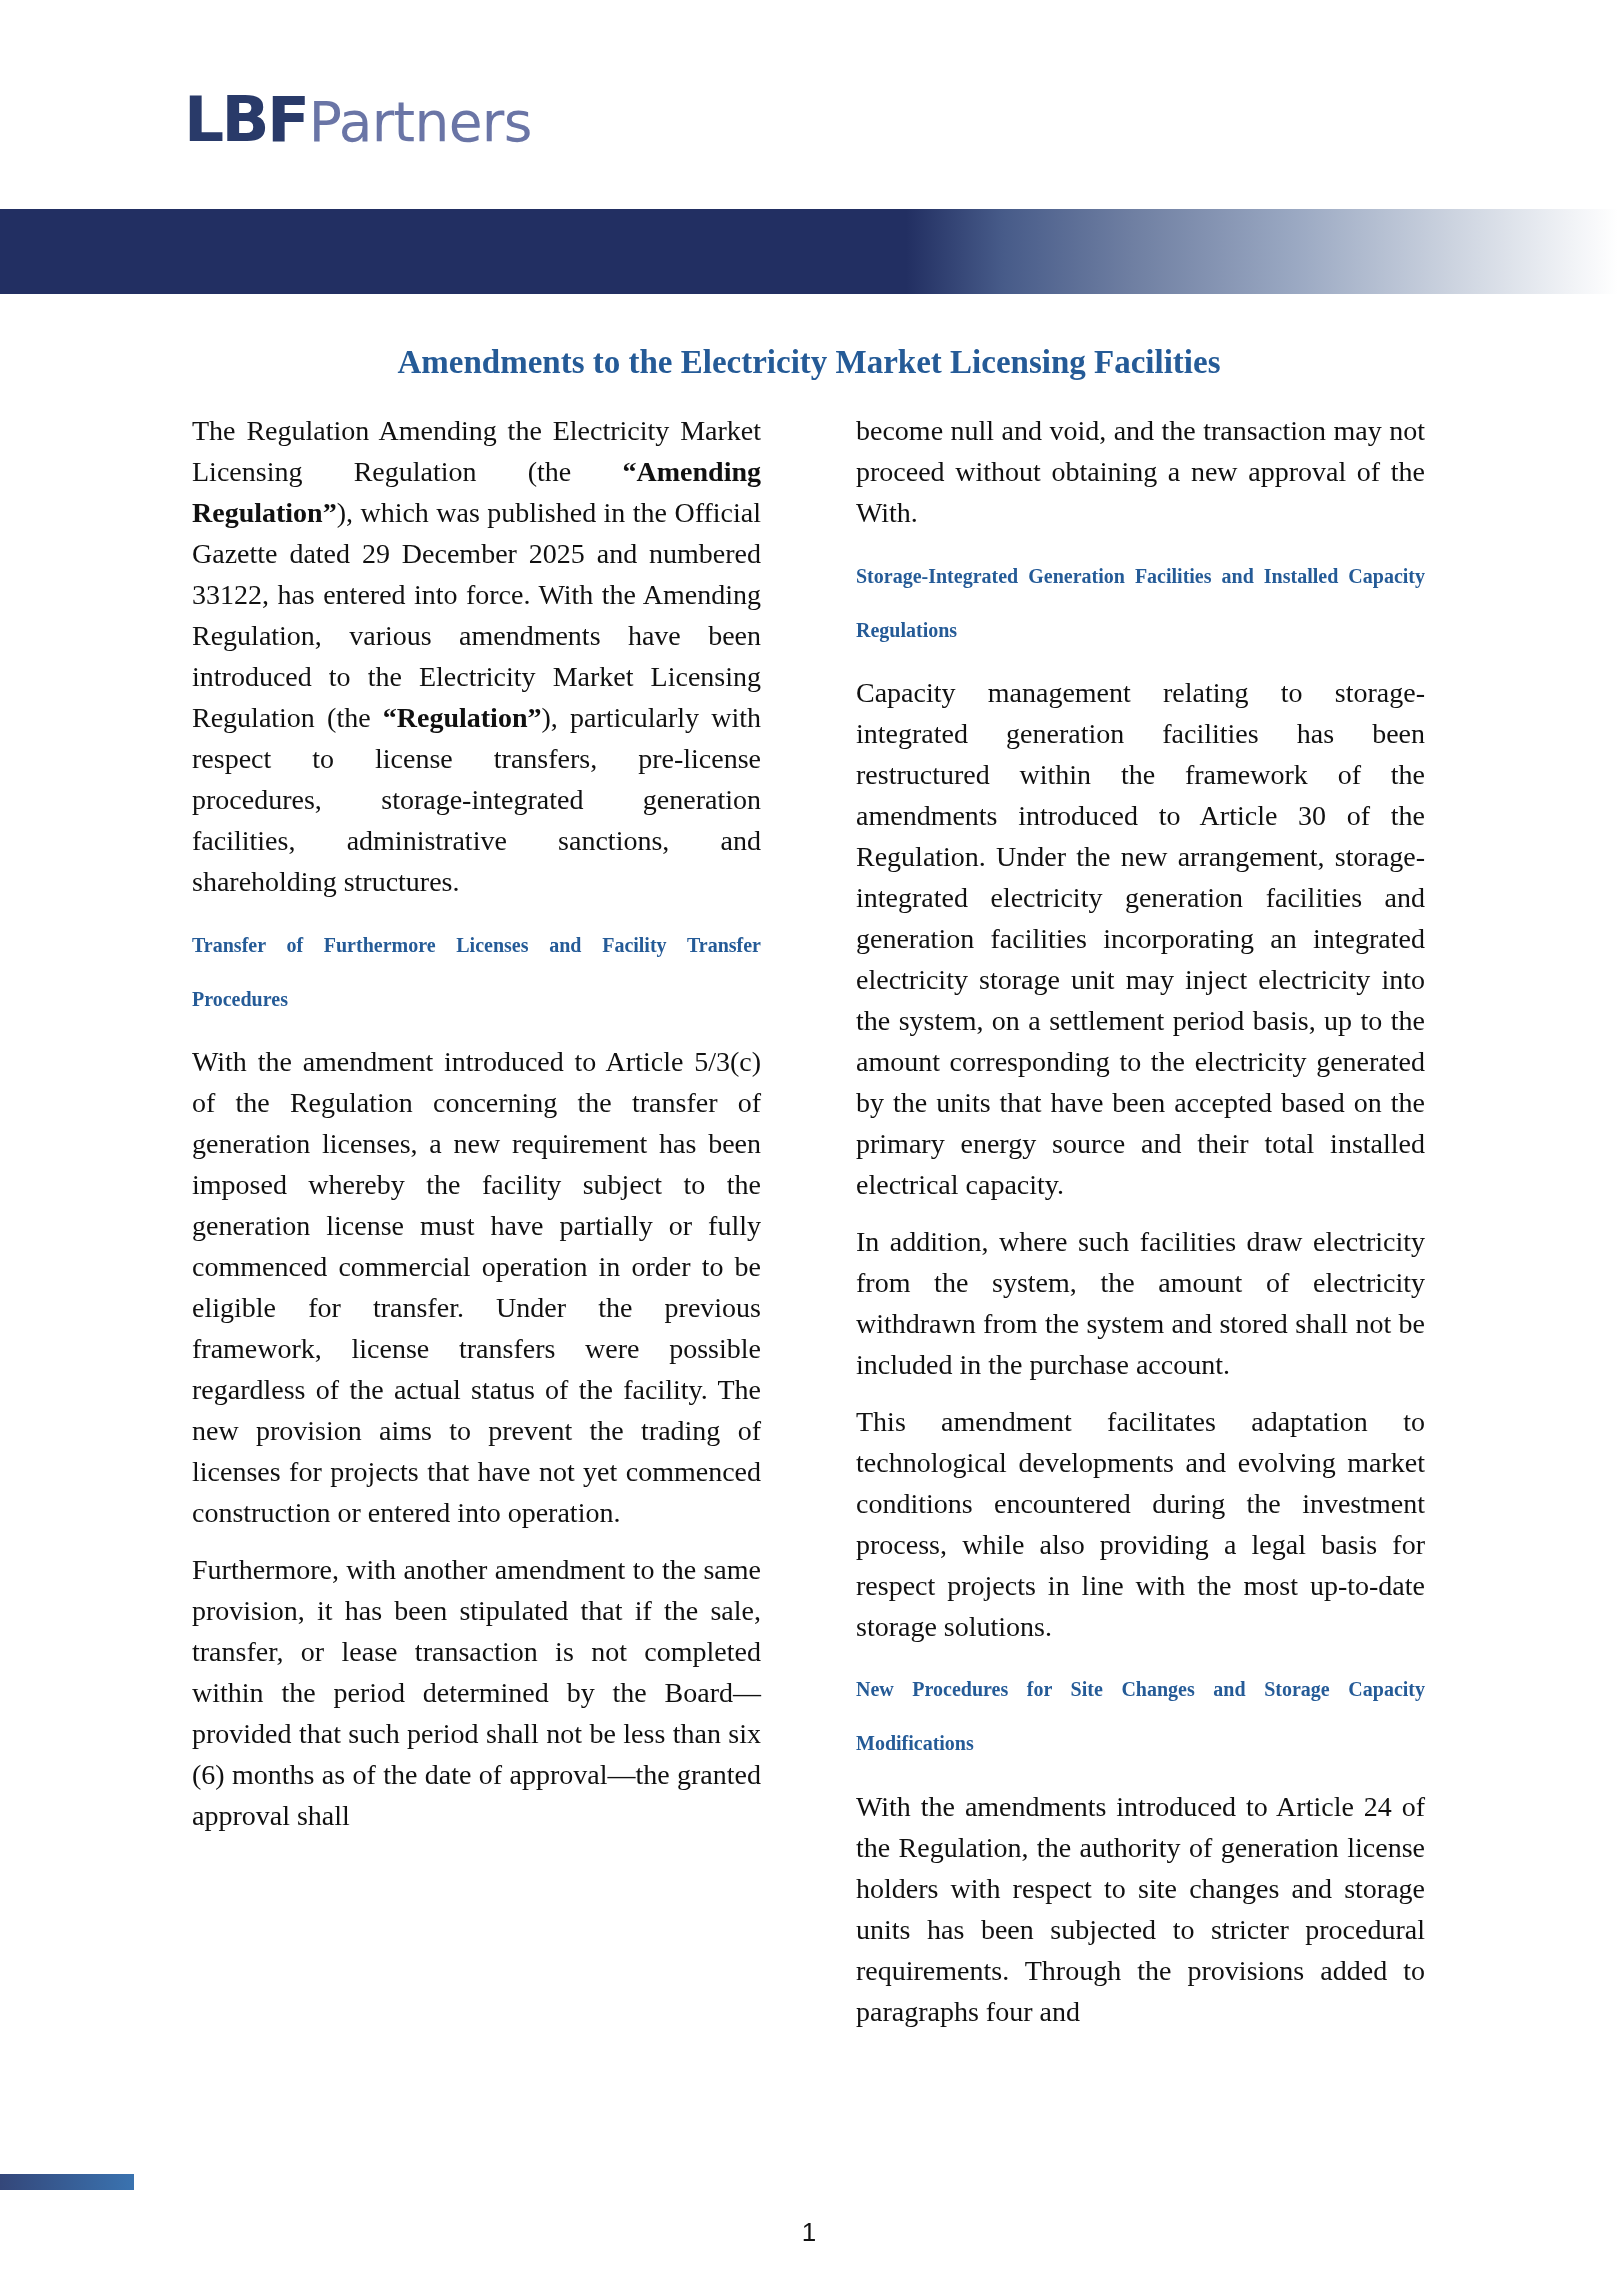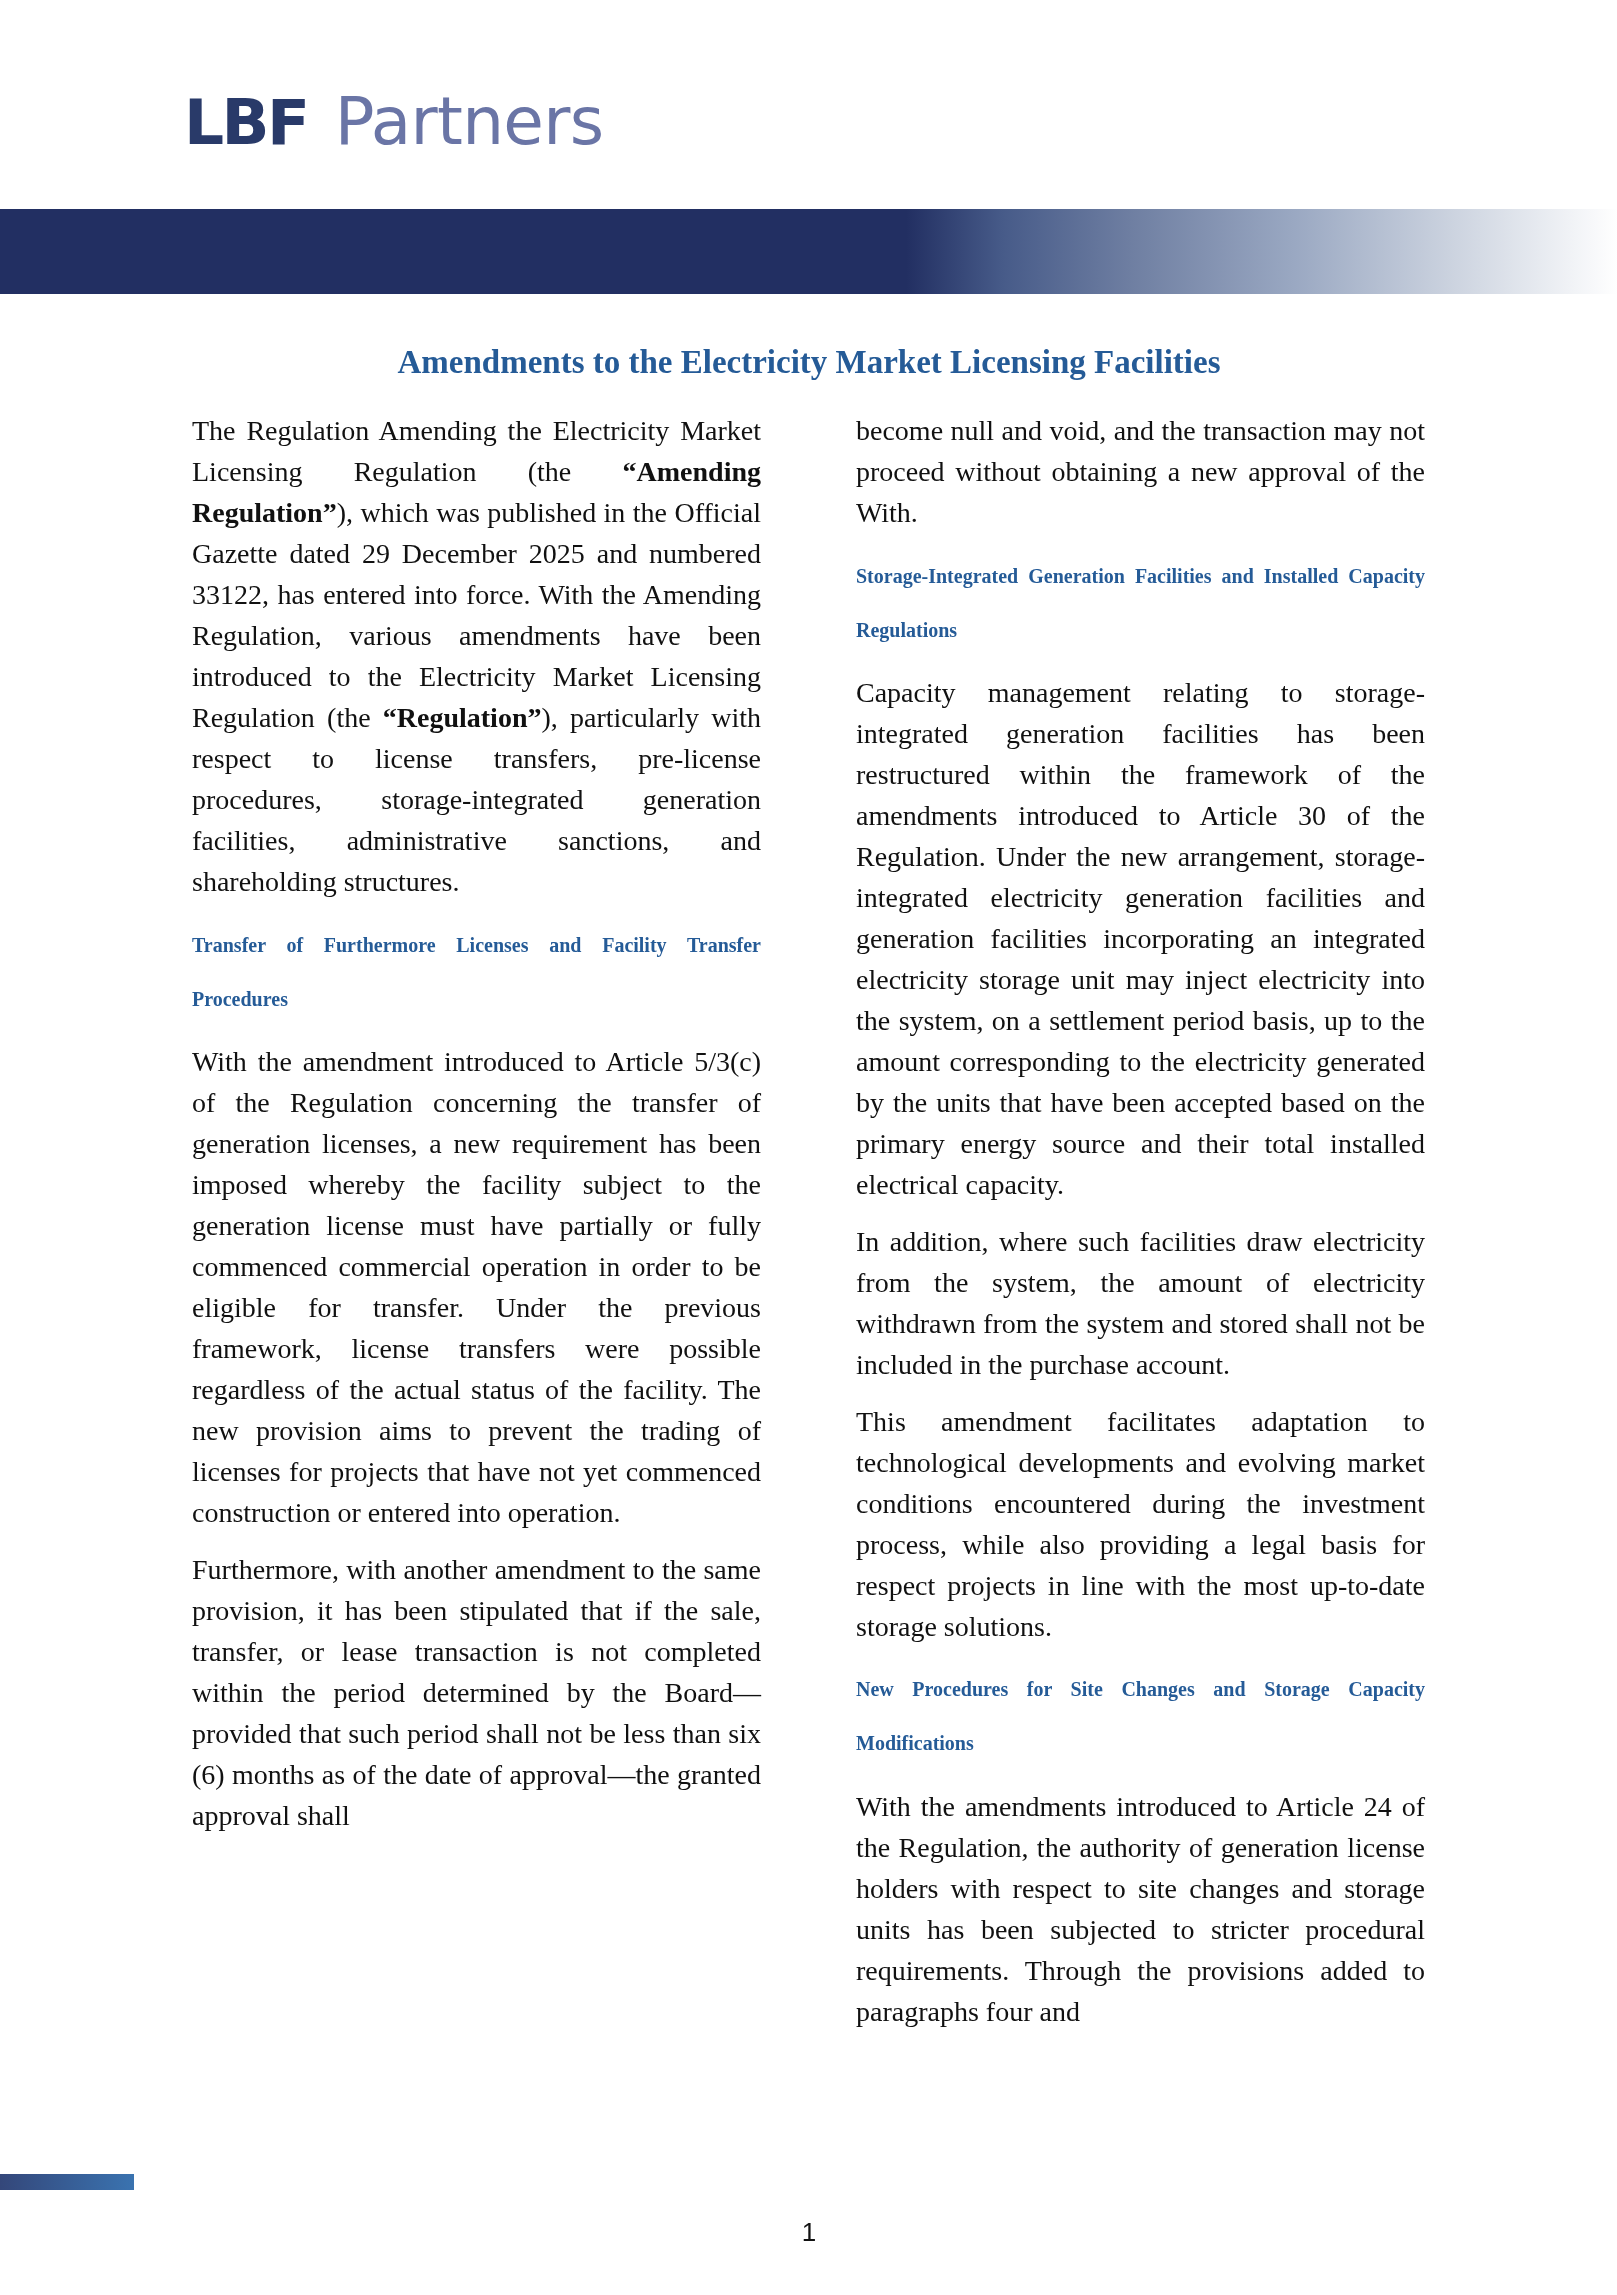--- a/index.html
+++ b/index.html
@@ -1,19 +1,19 @@
 <!DOCTYPE html>
 <html style="font-size:10.4px"><head>
 <meta charset="utf-8">
 <style>
   html, body { margin: 0; padding: 0; background: #ffffff; }
   body { width: 1618px; height: 2295px; position: relative; overflow: hidden; }
-  .logo { position: absolute; left: 184px; top: 83px; height: 65px; display: flex; align-items: baseline; font-family: "DejaVu Sans", sans-serif; gap: 26px; }
+  .logo { position: absolute; left: 184px; top: 83px; height: 65px; display: flex; align-items: baseline; font-family: "DejaVu Sans", sans-serif; }
   .logo-lbf { font-weight: bold; font-size: 63px; color: #293a69; letter-spacing: -2.6px; }
-  .logo-partners { font-size: 66px; color: #6a75a6; letter-spacing: -0.7px; margin-left: 1.3px; }
+  .logo-partners { font-size: 55px; color: #6a75a6; letter-spacing: -0.7px; margin-left: 1.3px; }
   .banner { position: absolute; left: 0; top: 209px; width: 1618px; height: 85px;
     background: linear-gradient(to right, #222f62 0%, #222f62 56%, #475b89 62%, #6f7fa2 70%, #9aa8c2 80%, #cdd4e0 90%, #ffffff 100%); }
   .title { position: absolute; left: 0; width: 1618px; top: 344px; text-align: center;
     font-family: "Liberation Serif", serif; font-weight: bold; font-size: 33px; color: #255b97; }
   .col { position: absolute; top: 410px; width: 569px; font-family: "Liberation Serif", serif;
     font-size: 28px; line-height: 41px; color: #111111; text-align: justify; }
   .col.left { left: 192px; }
   .col.right { left: 856px; }
   .col p { margin: 0 0 15.7px 0; }
   .col h2 { margin: 0 0 15.7px 0; font-size: 20px; line-height: 54px; color: #255b97; font-weight: bold; text-align: justify; }

